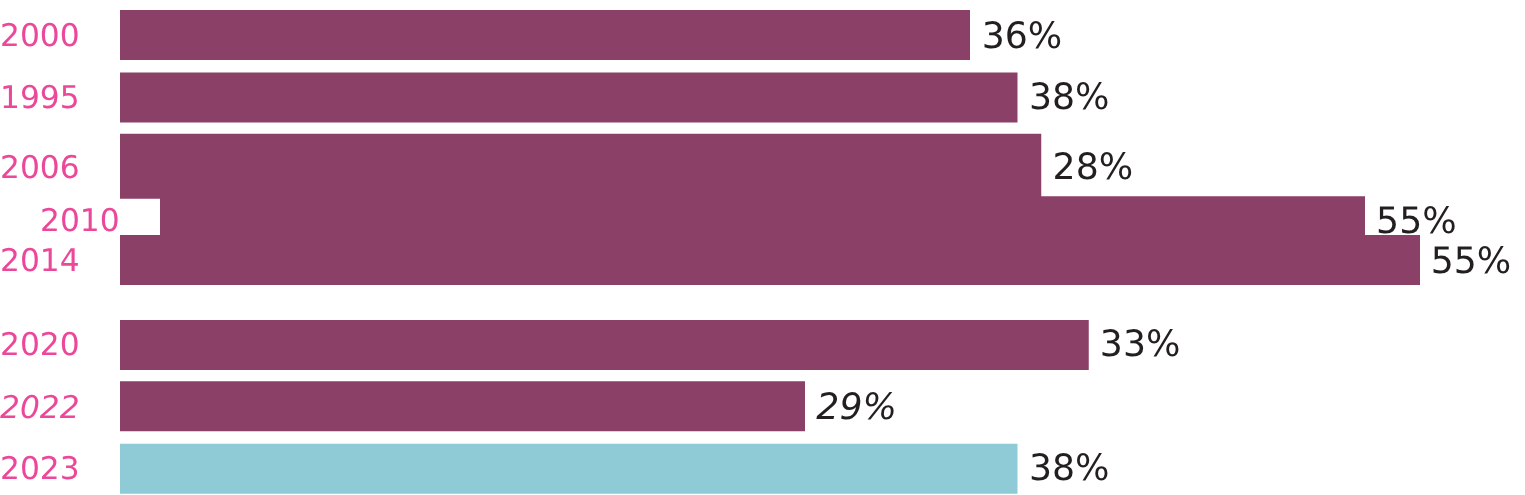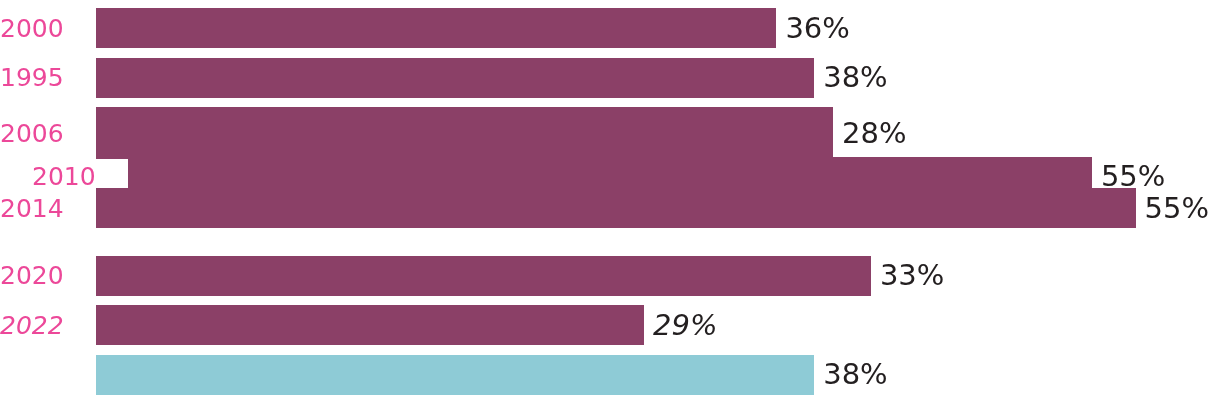--- a/index.html
+++ b/index.html
@@ -106,19 +106,20 @@
         </div>
       </div>
       <div class="bar-row" style="top: 305px; height: 40px; font-style: italic;">
         <div class="year-label">2022</div>
         <div class="bar-track">
           <div class="bar-rect" style="width: 548.1px; background: rgb(139, 64, 103);"></div>
           <div class="value-label">29%</div>
         </div>
       </div>
       <div class="bar-row" style="top: 354.5px; height: 40px;">
+        <div class="year-label">2023</div>
         <div class="bar-track">
           <div class="bar-rect" style="width: 718.2px; background: rgb(142, 203, 214);"></div>
           <div class="value-label">38%</div>
         </div>
       </div>
     </div>
 </div>
 
 </body></html>

